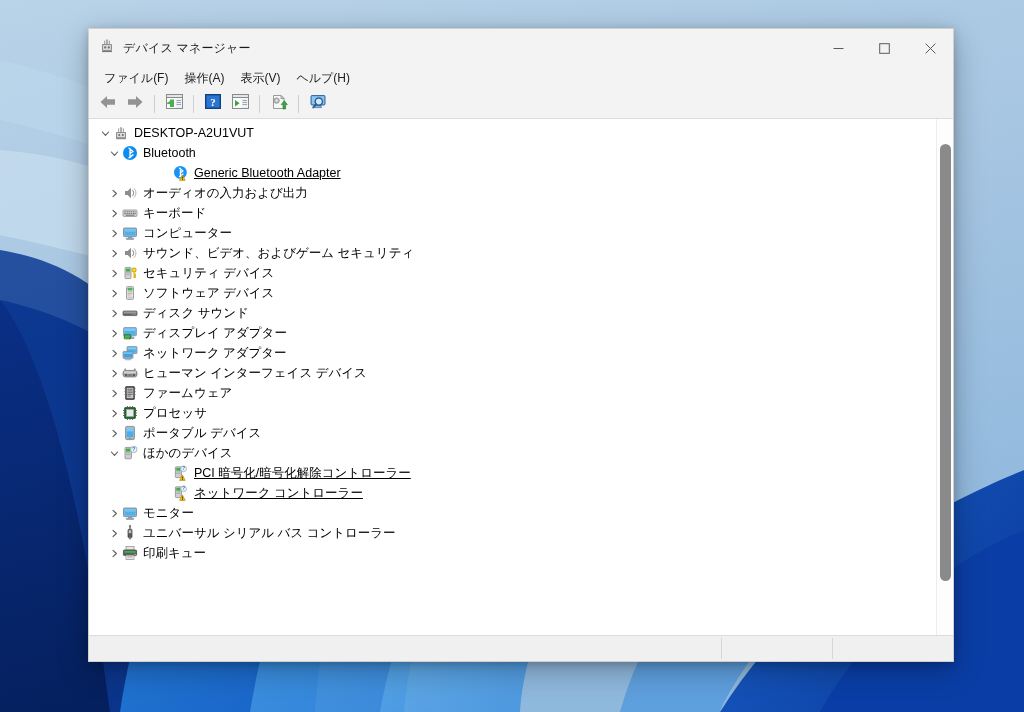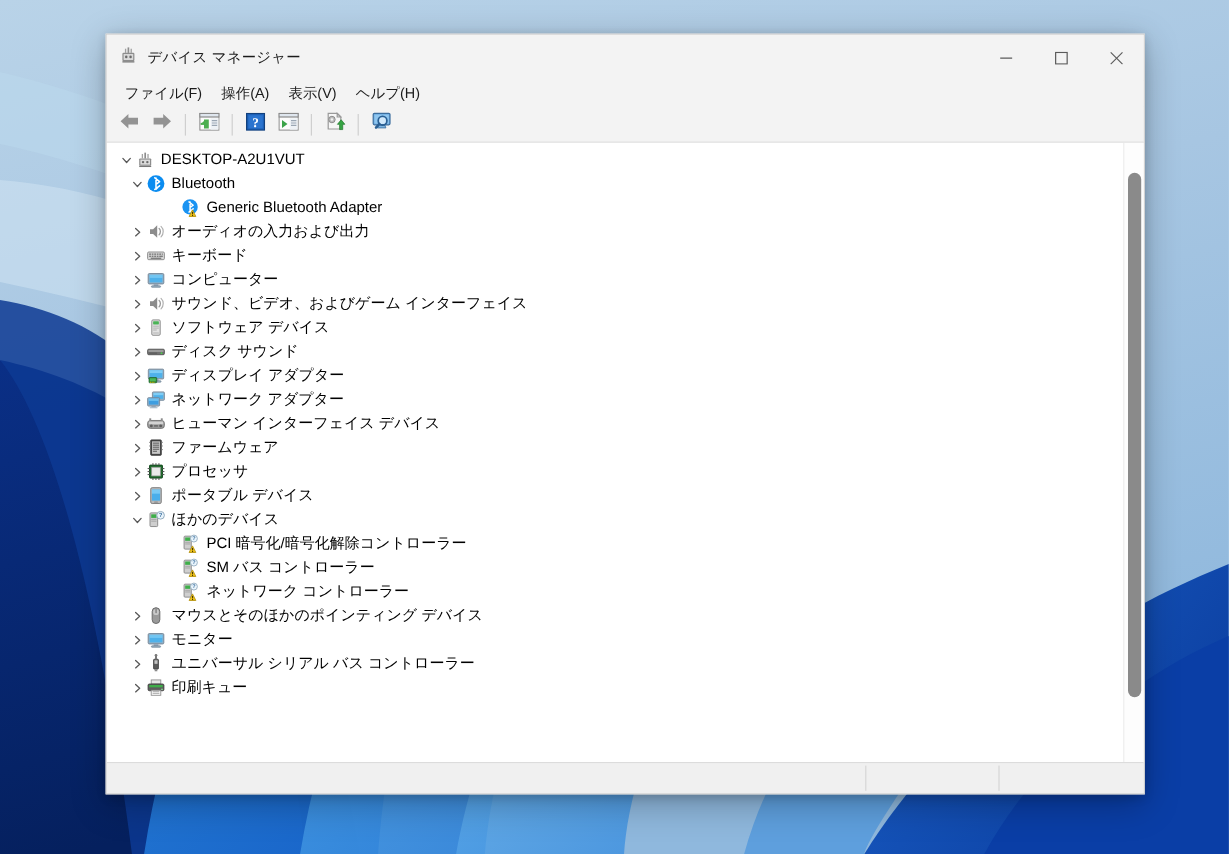--- a/index.html
+++ b/index.html
@@ -102,21 +102,21 @@
     margin-right: 5px;
     display: flex; align-items: center; justify-content: center;
     position: relative;
   }
   .row-icon svg { display: block; }
   .lbl { line-height: 16px; }
 
   
   .lvl0 { padding-left: 8px; align-items: center; }
   .lvl1 { padding-left: 17px; }
-  .lvl2 { padding-left: 46px; }
+  .lvl2 { padding-left: 68px; text-decoration: underline; }
   .lvl2 .twisty { visibility: hidden; }
 
   
   #vscroll {
     position: absolute; right: 0; top: 0; bottom: 0; width: 17px;
     background: #fdfdfd; border-left: 1px solid #ededed;
   }
   #vthumb {
     position: absolute; left: 3px; width: 11px;
     background: #8a8a8a; border-radius: 6px;
@@ -425,21 +425,40 @@
               <path d="M3,1.4 L6.4,4.5 L3,7.6" fill="none" stroke="currentColor" stroke-width="1.1" stroke-linecap="round" stroke-linejoin="round"></path>
             </svg>
           </span>
           <span class="row-icon">
             <svg xmlns="http://www.w3.org/2000/svg" width="16" height="16" viewBox="0 0 16 16">
               <path d="M3,6 L5.6,6 L9,2.8 L9,13.2 L5.6,10 L3,10 Z" fill="#8c8c8c"></path>
               <path d="M10.6,5.4 C12,6.6 12,9.4 10.6,10.6" fill="none" stroke="#9a9a9a" stroke-width="1.1" stroke-linecap="round"></path>
               <path d="M12.2,3.6 C14.6,5.8 14.6,10.2 12.2,12.4" fill="none" stroke="#b0b0b0" stroke-width="1" stroke-linecap="round"></path>
             </svg>
           </span>
-          <span class="lbl">サウンド、ビデオ、およびゲーム インターフェイス</span>
+          <span class="lbl">サウンド、ビデオ、およびゲーム セキュリティ</span>
+        </div>
+        <div class="row lvl1">
+          <span class="twisty">
+            <svg width="9" height="9" viewBox="0 0 9 9">
+              <path d="M3,1.4 L6.4,4.5 L3,7.6" fill="none" stroke="currentColor" stroke-width="1.1" stroke-linecap="round" stroke-linejoin="round"></path>
+            </svg>
+          </span>
+          <span class="row-icon">
+            <svg xmlns="http://www.w3.org/2000/svg" width="16" height="16" viewBox="0 0 16 16">
+              <rect x="3" y="2.4" width="6" height="11.2" rx="0.8" fill="#d4d4d4" stroke="#8b8b8b" stroke-width="0.8"></rect>
+              <rect x="4" y="3.6" width="4" height="3" fill="#3fae4a"></rect>
+              <rect x="4" y="7.4" width="4" height="0.8" fill="#a5a5a5"></rect>
+              <rect x="4" y="8.9" width="4" height="0.8" fill="#a5a5a5"></rect>
+              <circle cx="12.1" cy="5" r="2.2" fill="#f2c307" stroke="#b4900a" stroke-width="0.6"></circle>
+              <circle cx="12.1" cy="5" r="0.8" fill="#fff6cc"></circle>
+              <path d="M12.1,6.9 L12.1,12.4 L13.3,12.4 L13.3,11.2 L12.6,11.2 L12.6,10.2 L13.3,10.2 L13.3,9 L12.6,9" fill="none" stroke="#e5b806" stroke-width="1.2"></path>
+            </svg>
+          </span>
+          <span class="lbl">セキュリティ デバイス</span>
         </div>
         <div class="row lvl1">
           <span class="twisty">
             <svg width="9" height="9" viewBox="0 0 9 9">
               <path d="M3,1.4 L6.4,4.5 L3,7.6" fill="none" stroke="currentColor" stroke-width="1.1" stroke-linecap="round" stroke-linejoin="round"></path>
             </svg>
           </span>
           <span class="row-icon">
             <svg xmlns="http://www.w3.org/2000/svg" width="16" height="16" viewBox="0 0 16 16">
               <rect x="4.5" y="1.6" width="7" height="12.8" rx="1" fill="#e3e3e3" stroke="#8b8b8b" stroke-width="0.8"></rect>
@@ -639,53 +658,21 @@
               <rect x="3.3" y="2.9" width="4.2" height="2.8" fill="#3fae4a"></rect>
               <rect x="3.3" y="6.5" width="4.2" height="0.8" fill="#a5a5a5"></rect>
               <rect x="3.3" y="7.9" width="4.2" height="0.8" fill="#a5a5a5"></rect>
               <circle cx="10.6" cy="3.8" r="2.9" fill="#e9f4fc" stroke="#8fa8bb" stroke-width="0.7"></circle>
               <text x="10.6" y="5.3" font-size="4.6" font-family="Liberation Sans, sans-serif" font-weight="bold" fill="#3b6f9e" text-anchor="middle">?</text>
               <path d="M6.6,15.4 L12.2,15.4 L9.4,9.9 Z" fill="#f0c419" stroke="#b38f0a" stroke-width="0.7" stroke-linejoin="round"></path>
               <rect x="9" y="11.6" width="0.9" height="2" fill="#4a3a00"></rect>
               <rect x="9" y="14.1" width="0.9" height="0.9" fill="#4a3a00"></rect>
             </svg>
           </span>
-          <span class="lbl">SM バス コントローラー</span>
-        </div>
-        <div class="row lvl2">
-          <span class="twisty"></span>
-          <span class="row-icon">
-            <svg xmlns="http://www.w3.org/2000/svg" width="16" height="16" viewBox="0 0 16 16">
-              <rect x="2.4" y="1.8" width="6" height="10.8" rx="0.8" fill="#cfcfcf" stroke="#8a8a8a" stroke-width="0.8"></rect>
-              <rect x="3.3" y="2.9" width="4.2" height="2.8" fill="#3fae4a"></rect>
-              <rect x="3.3" y="6.5" width="4.2" height="0.8" fill="#a5a5a5"></rect>
-              <rect x="3.3" y="7.9" width="4.2" height="0.8" fill="#a5a5a5"></rect>
-              <circle cx="10.6" cy="3.8" r="2.9" fill="#e9f4fc" stroke="#8fa8bb" stroke-width="0.7"></circle>
-              <text x="10.6" y="5.3" font-size="4.6" font-family="Liberation Sans, sans-serif" font-weight="bold" fill="#3b6f9e" text-anchor="middle">?</text>
-              <path d="M6.6,15.4 L12.2,15.4 L9.4,9.9 Z" fill="#f0c419" stroke="#b38f0a" stroke-width="0.7" stroke-linejoin="round"></path>
-              <rect x="9" y="11.6" width="0.9" height="2" fill="#4a3a00"></rect>
-              <rect x="9" y="14.1" width="0.9" height="0.9" fill="#4a3a00"></rect>
-            </svg>
-          </span>
           <span class="lbl">ネットワーク コントローラー</span>
-        </div>
-        <div class="row lvl1">
-          <span class="twisty">
-            <svg width="9" height="9" viewBox="0 0 9 9">
-              <path d="M3,1.4 L6.4,4.5 L3,7.6" fill="none" stroke="currentColor" stroke-width="1.1" stroke-linecap="round" stroke-linejoin="round"></path>
-            </svg>
-          </span>
-          <span class="row-icon">
-            <svg xmlns="http://www.w3.org/2000/svg" width="16" height="16" viewBox="0 0 16 16">
-              <rect x="4.8" y="1.4" width="6.4" height="13.2" rx="3.2" fill="#9a9a9a" stroke="#6a6a6a" stroke-width="0.8"></rect>
-              <rect x="5.6" y="2.4" width="4.8" height="5.2" rx="2.4" fill="#c8c8c8"></rect>
-              <rect x="7.6" y="2.6" width="0.9" height="3.4" rx="0.4" fill="#6a6a6a"></rect>
-            </svg>
-          </span>
-          <span class="lbl">マウスとそのほかのポインティング デバイス</span>
         </div>
         <div class="row lvl1">
           <span class="twisty">
             <svg width="9" height="9" viewBox="0 0 9 9">
               <path d="M3,1.4 L6.4,4.5 L3,7.6" fill="none" stroke="currentColor" stroke-width="1.1" stroke-linecap="round" stroke-linejoin="round"></path>
             </svg>
           </span>
           <span class="row-icon">
             <svg xmlns="http://www.w3.org/2000/svg" width="16" height="16" viewBox="0 0 16 16">
               <rect x="1.5" y="3" width="13" height="8.6" rx="0.9" fill="#9fb2c2" stroke="#6f8497" stroke-width="0.8"></rect>

